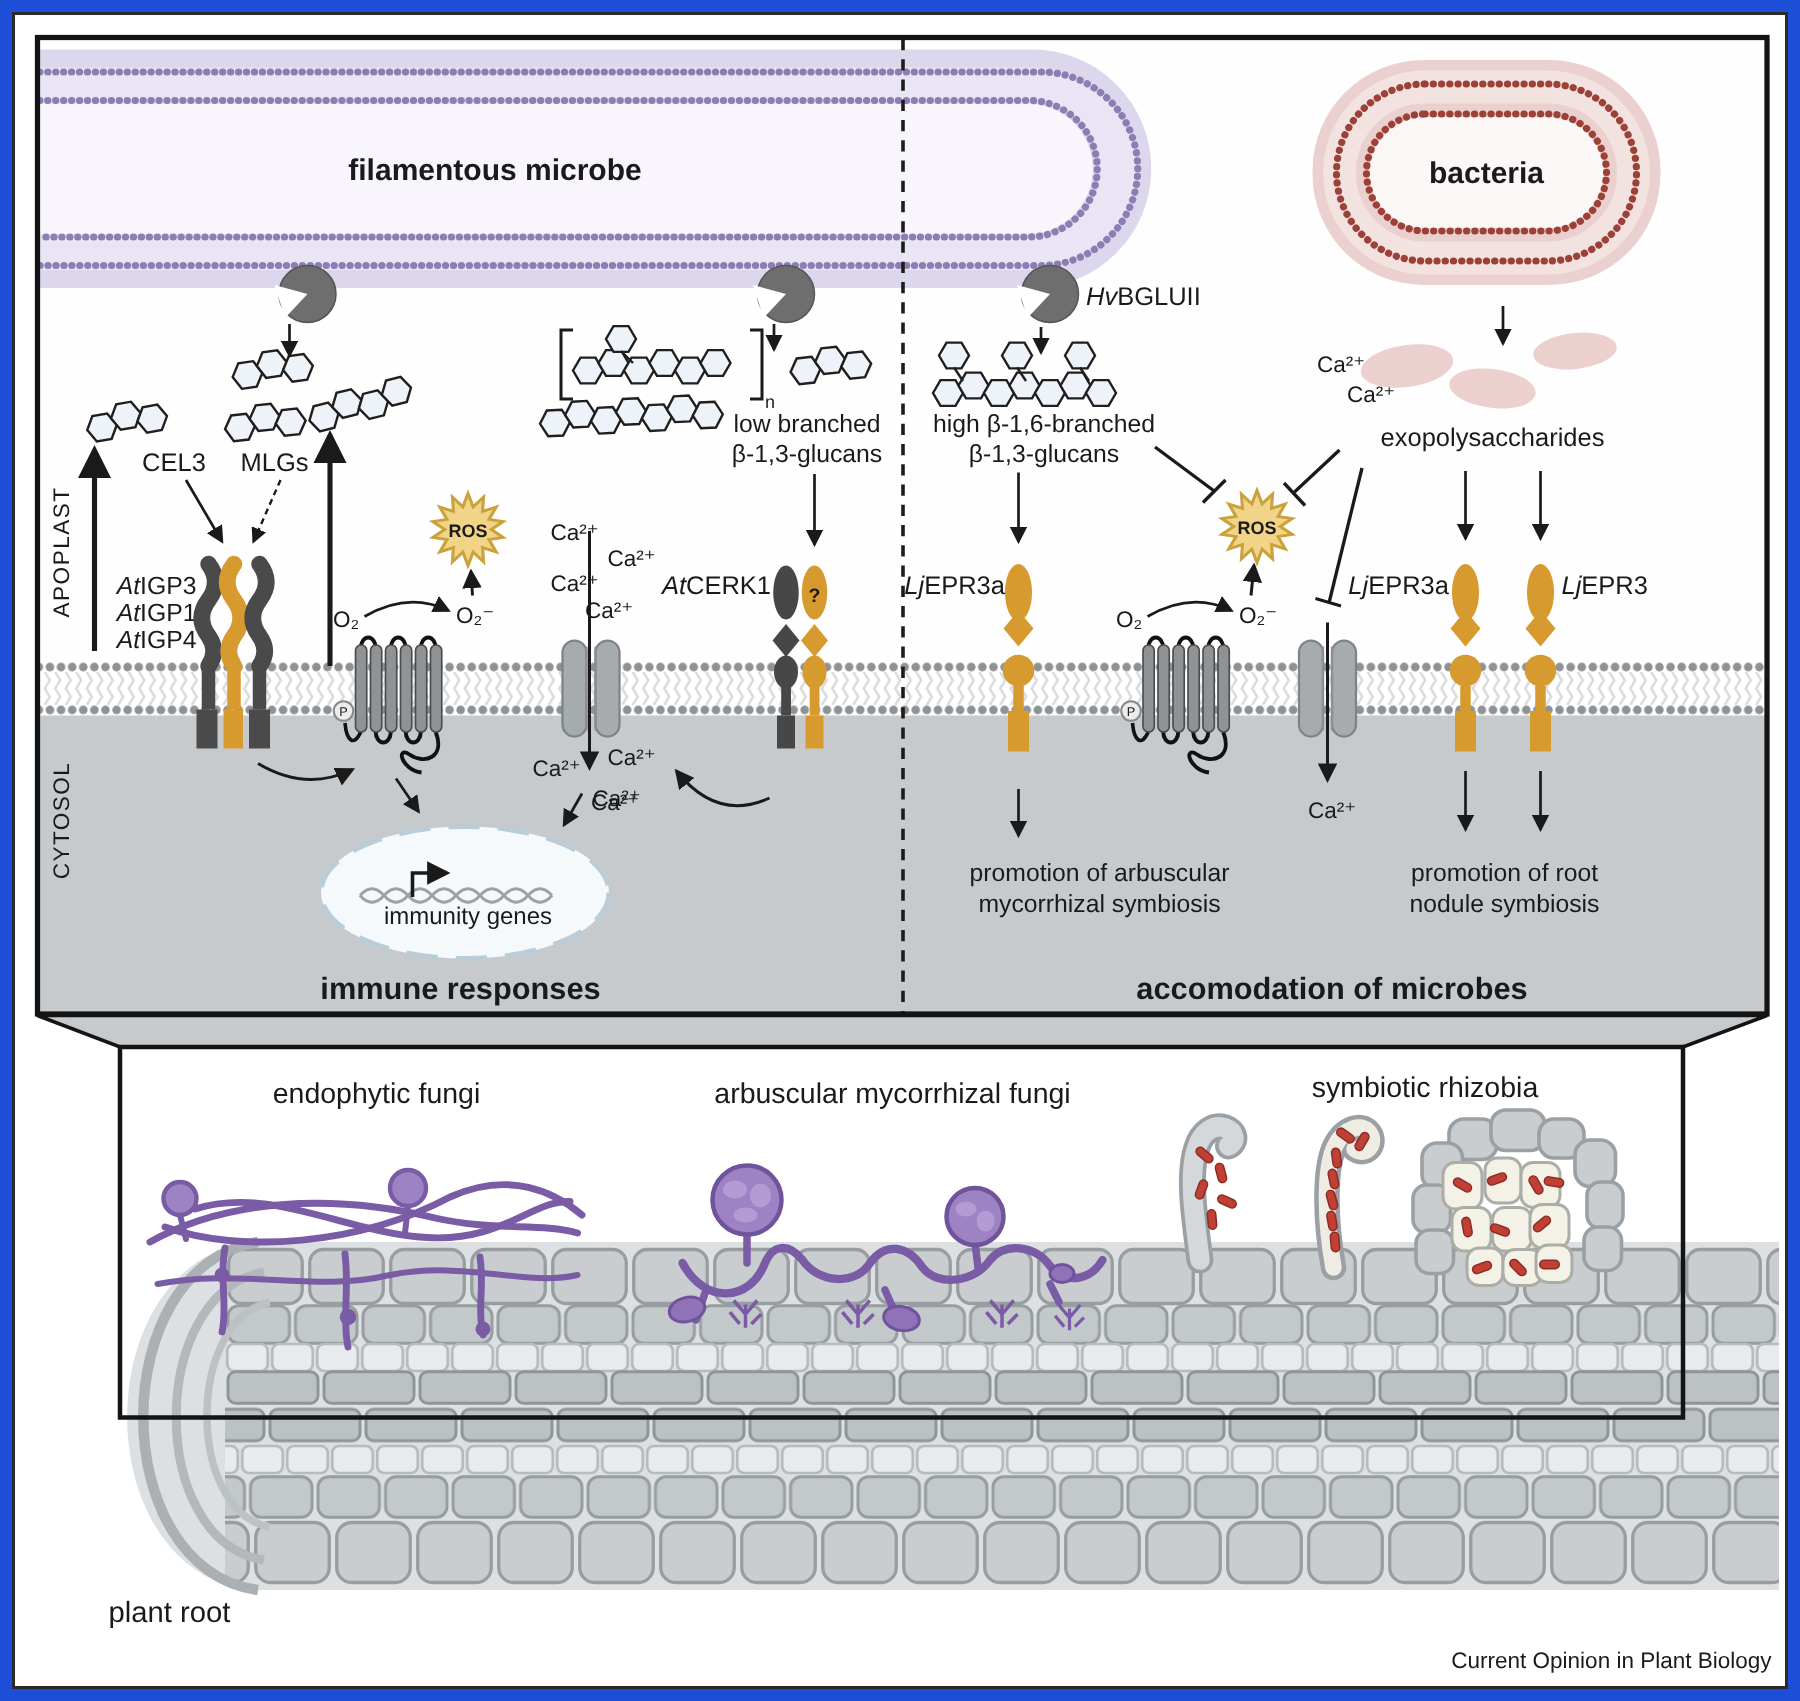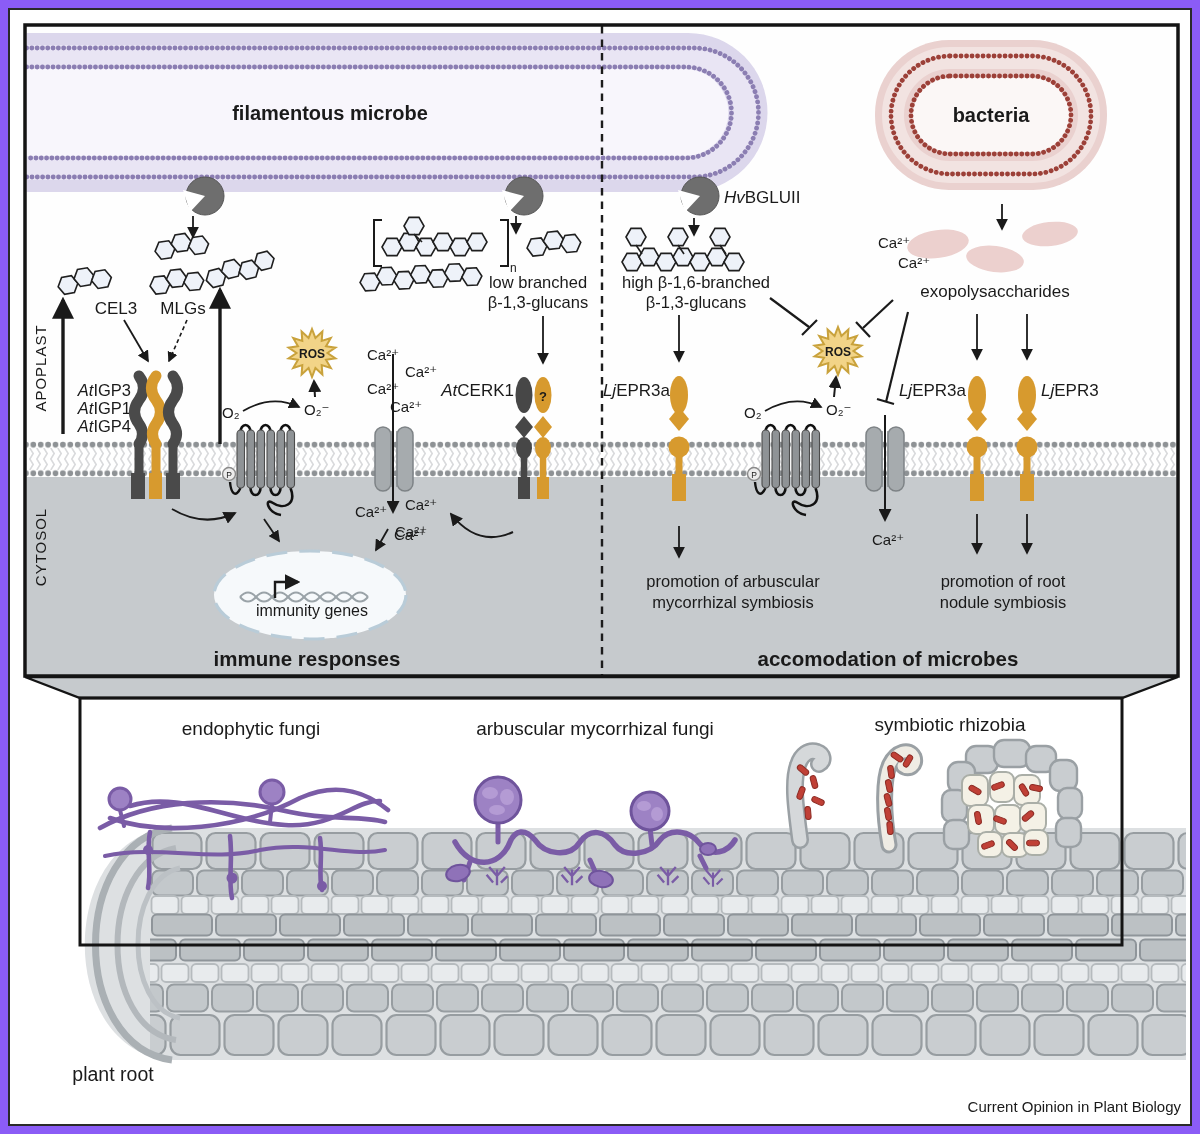--- a/index.html
+++ b/index.html
@@ -1,16 +1,16 @@
 <!DOCTYPE html>
 <html><head>
 <meta charset="utf-8">
 <style>
   html,body{margin:0;padding:0;background:#ffffff;}
-  .fig{width:1200px;height:1134px;position:relative;background:#8b5cf6;}
+  .fig{width:1200px;height:1134px;position:relative;background:#1d4ed8;}
   svg{display:block;}
   text{font-family:"Liberation Sans","DejaVu Sans",sans-serif;fill:#1a1a1a;}
   .b{font-weight:bold;}
 </style>
 </head>
 <body>
 
 <div class="fig">
 <svg width="1200" height="1134" viewBox="0 0 1200 1134">
 <defs>

